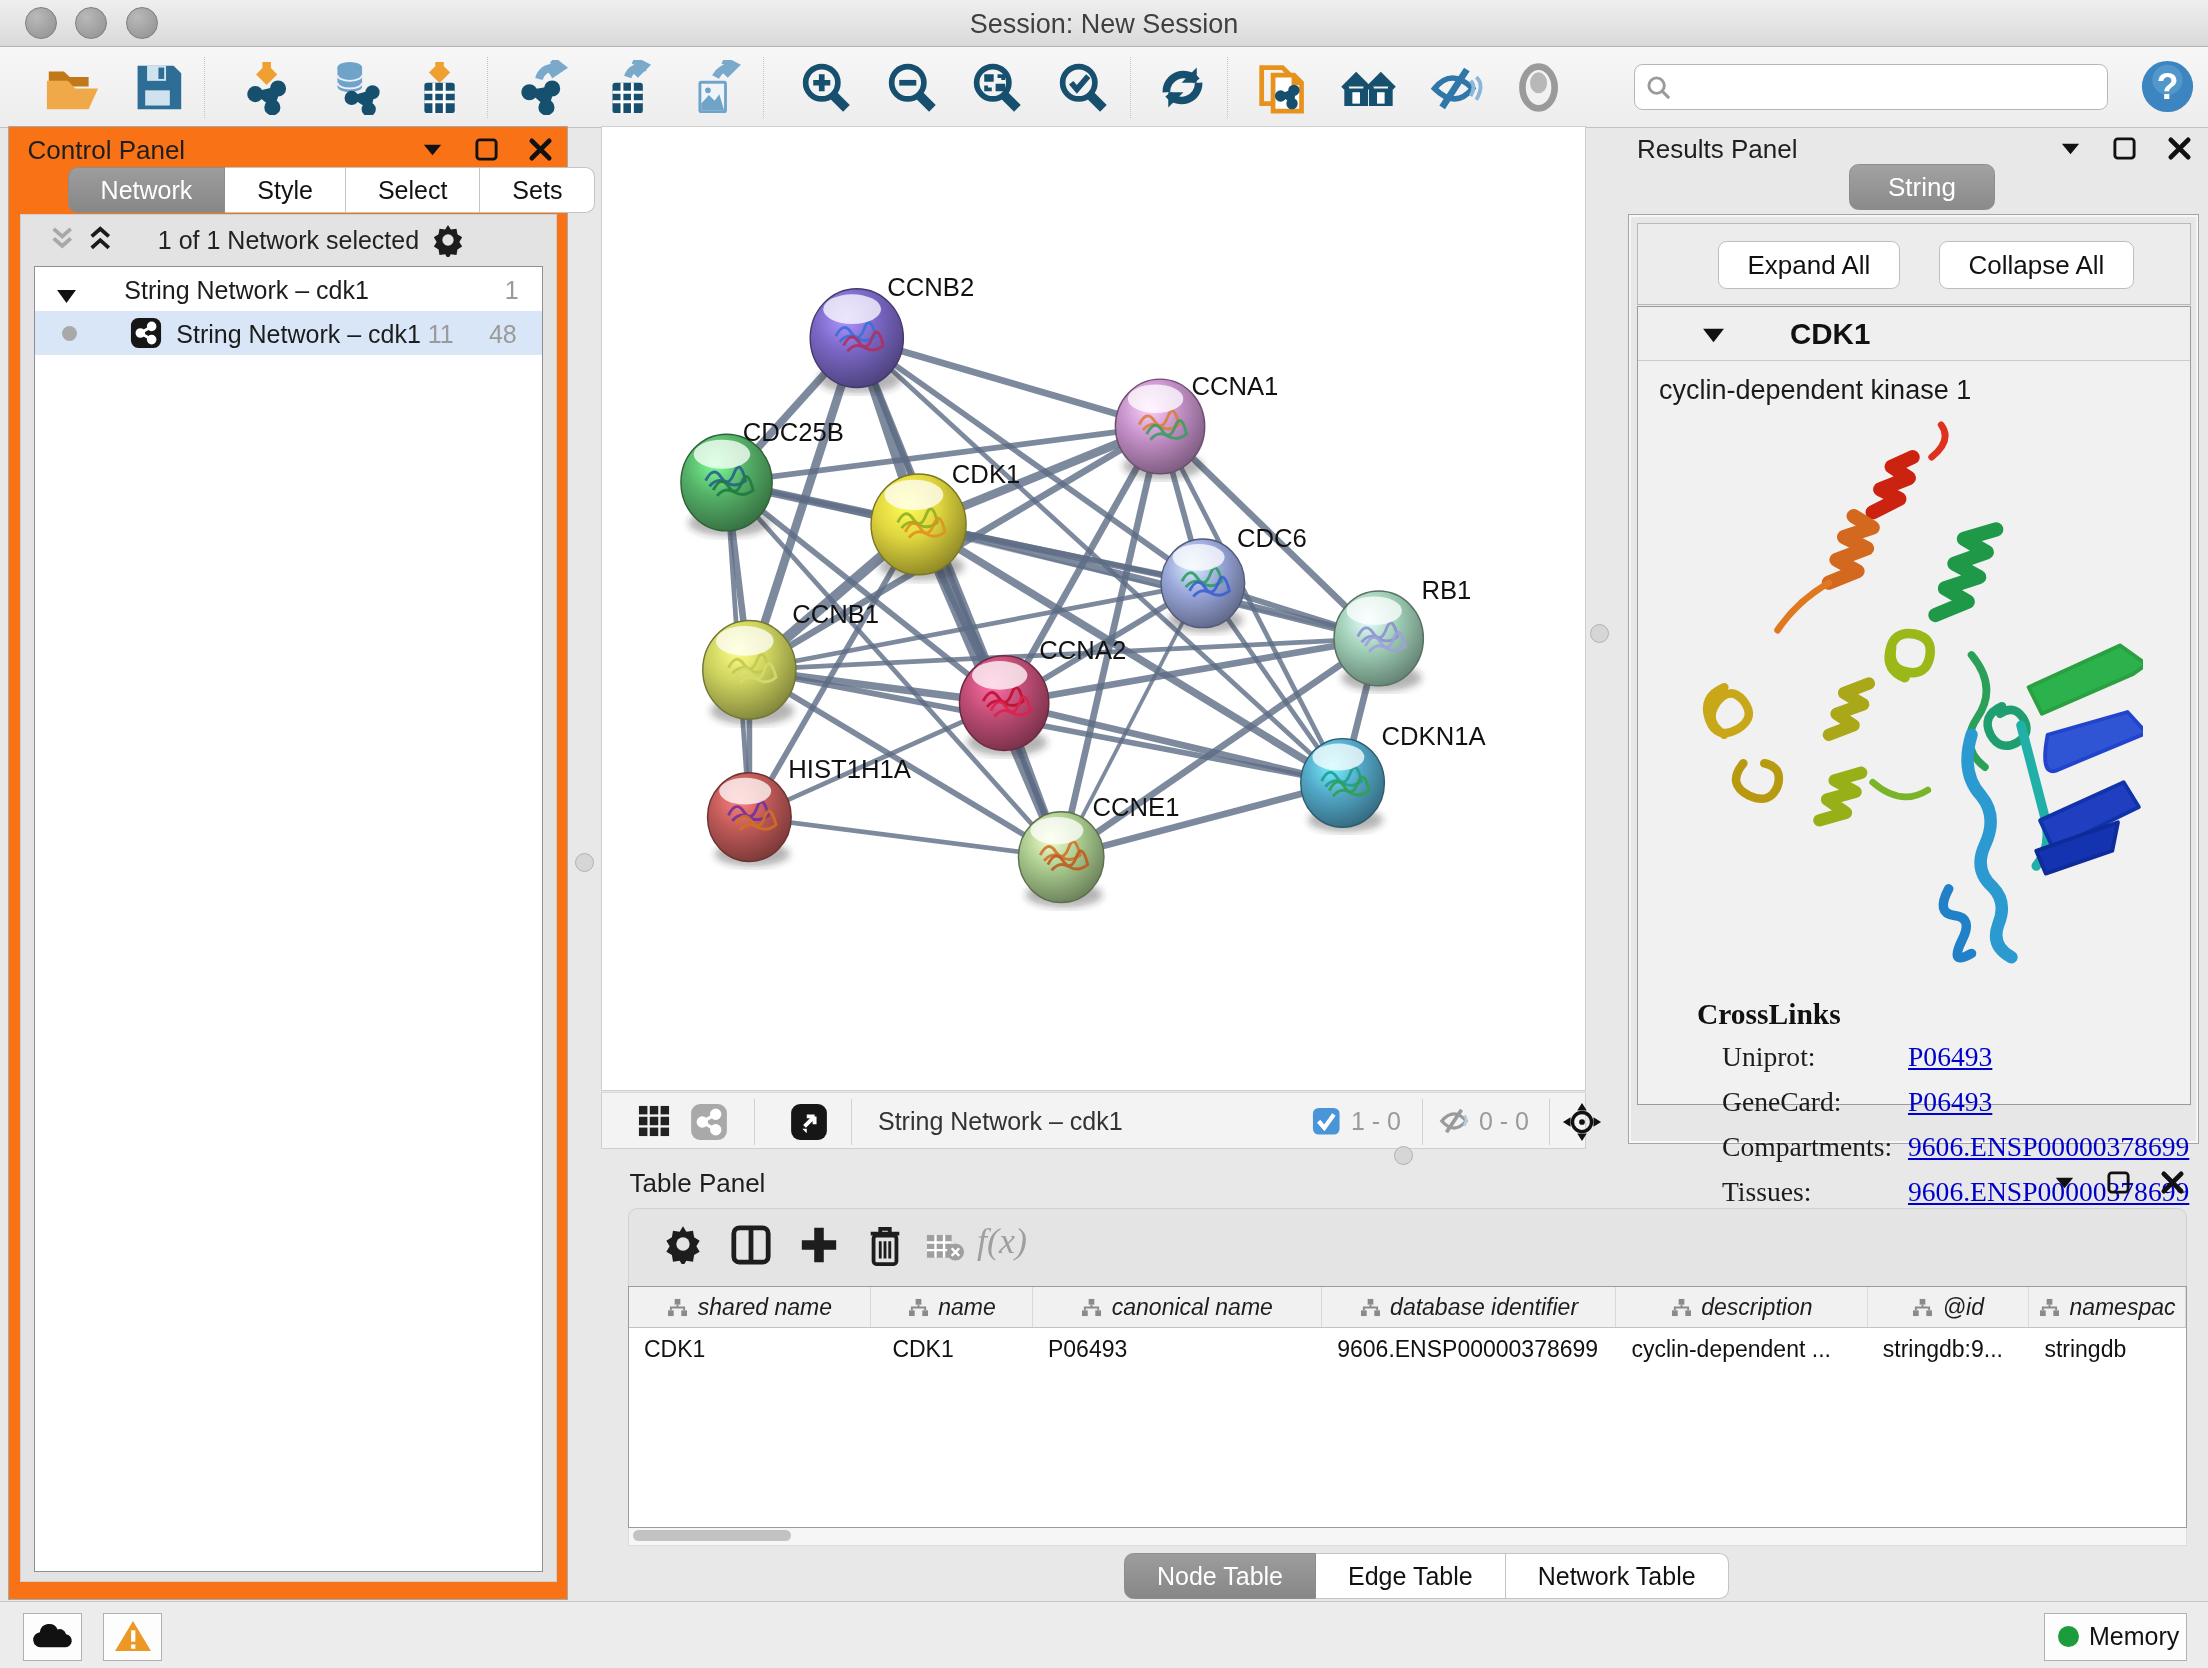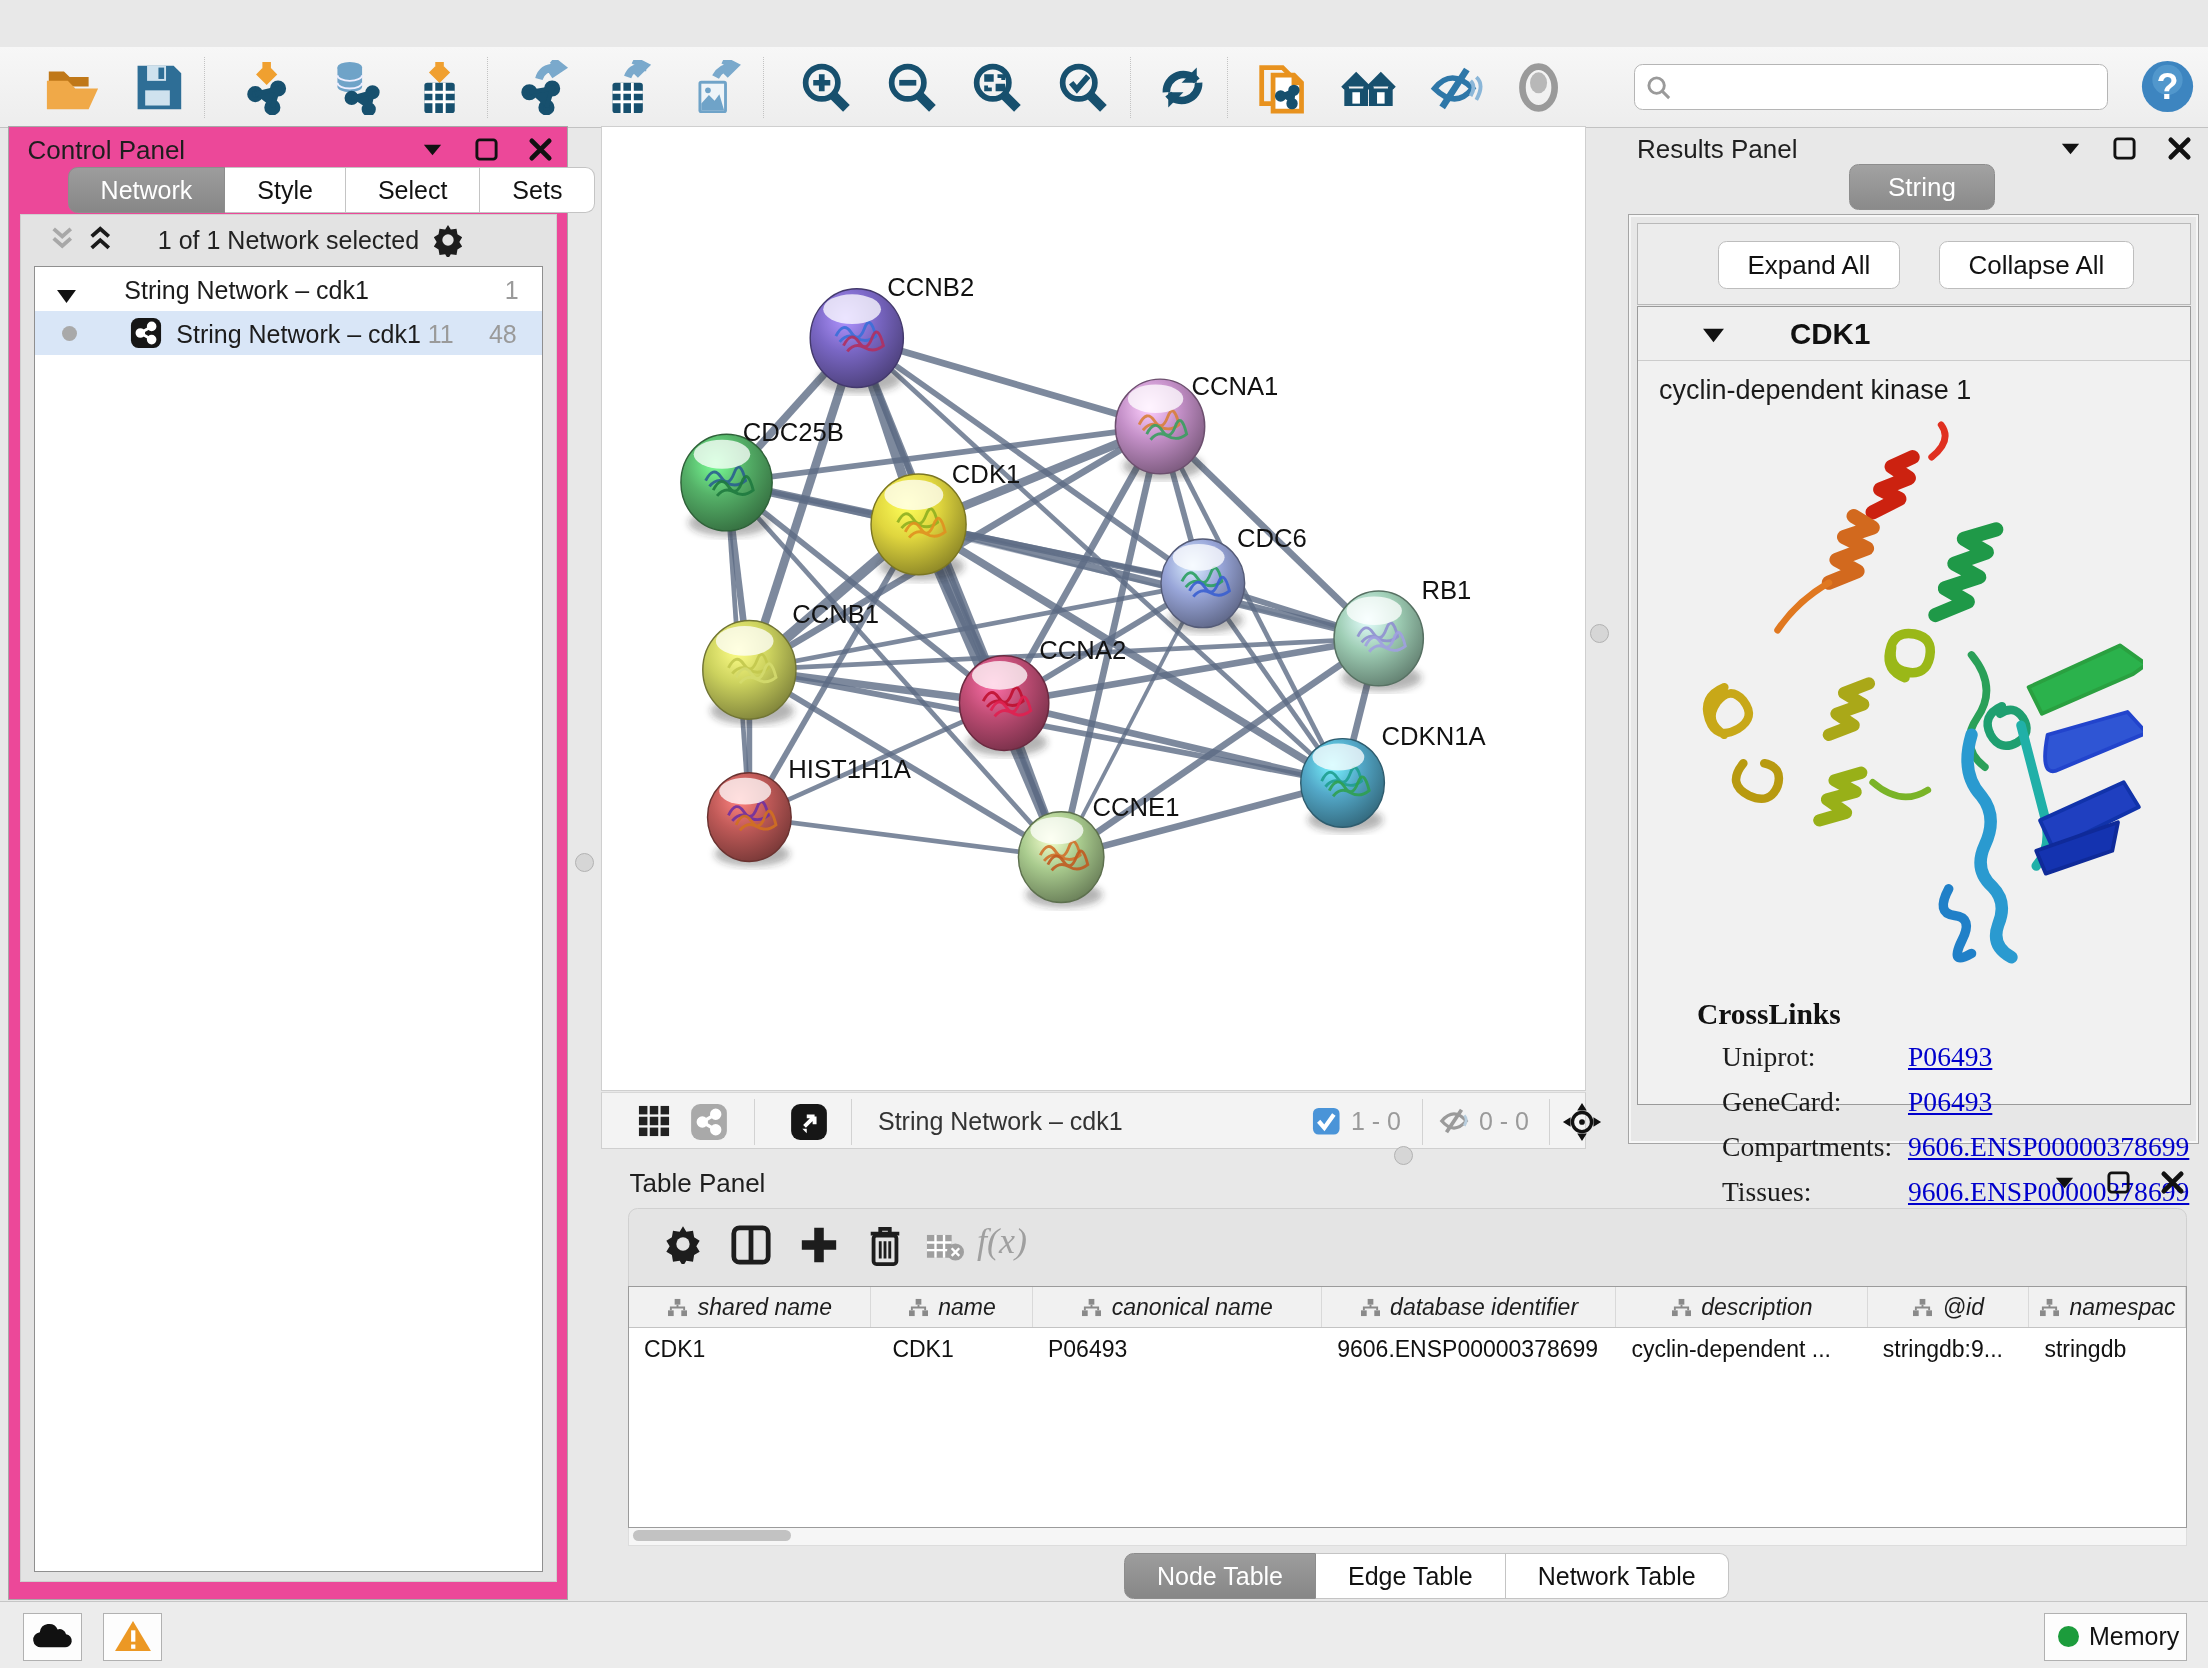--- a/index.html
+++ b/index.html
@@ -13,21 +13,21 @@
   #toolbar{left:0;top:47px;width:2208px;height:80px;background:linear-gradient(#f7f7f7,#ededed);border-bottom:1px solid #c2c2c2;}
   .tb-ico{position:absolute;top:13.3px;width:59px;height:55px;cursor:pointer;}
   .tb-sep{position:absolute;top:9.5px;width:0;height:61px;border-left:1.9px dotted #c3c3c3;}
   #search-box{position:absolute;left:1634px;top:17px;width:472px;height:44px;background:#fff;border:1px solid #b5b5b5;border-radius:8.6px;}
   #search-box svg{position:absolute;left:11.4px;top:9.5px;}
   #search-input{position:absolute;left:44px;top:3.8px;width:418px;height:34px;border:none;outline:none;font-size:23px;background:transparent;}
   
   .panel-title{font-size:26px;color:#1e1e1e;}
   .win-ctl{display:inline-block;cursor:pointer;margin-left:25px;}
   
-  #control-panel{left:7.6px;top:126px;width:560px;height:1474px;background:#ec4899;border:1px solid #a8a8a8;box-sizing:border-box;}
+  #control-panel{left:7.6px;top:126px;width:560px;height:1474px;background:#f97316;border:1px solid #a8a8a8;box-sizing:border-box;}
   #cp-header{position:absolute;left:19px;top:7.6px;right:13.3px;height:32px;}
   #cp-ctls{position:absolute;right:13.3px;top:9.5px;}
   #cp-tabs{position:absolute;left:59px;top:40px;height:46px;display:flex;}
   .seg-btn{height:44px;line-height:44px;padding:0 32px;font-size:25px;background:#fff;border:1px solid #c4c4c4;border-left:none;color:#111;cursor:pointer;}
   .seg-btn:first-child{border-left:1px solid #c4c4c4;border-radius:9.5px 0 0 9.5px;}
   .seg-btn:last-child{border-radius:0 9.5px 9.5px 0;}
   .seg-btn.active{background:linear-gradient(#9d9d9d,#878787);color:#fff;border-color:#8d8d8d;}
   #cp-inner{position:absolute;left:11.4px;top:87px;width:535px;height:1366px;background:#e3e3e3;border:1px solid #cfcfcf;border-radius:0;}
   #cp-selbar{position:absolute;left:0;top:0;width:100%;height:48px;}
   #cp-selbar .chev{position:absolute;top:9.5px;cursor:pointer;}
@@ -94,20 +94,26 @@
   #memory-btn{right:21px;width:141px;font-size:25px;color:#111;}
   #memory-dot{position:absolute;left:13.3px;top:12.4px;width:21px;height:21px;border-radius:50%;background:#1c9c3c;}
   #memory-label{position:absolute;left:44px;top:8.6px;}
   text{font-family:"Liberation Sans",sans-serif;}
 </style>
 </head>
 <body>
 
 <div id="app">
 
+  <div id="titlebar" class="abs">
+    <div class="tlight" style="left:25px"></div>
+    <div class="tlight" style="left:75px"></div>
+    <div class="tlight" style="left:126px"></div>
+    <div id="win-title">Session: New Session</div>
+  </div>
 
   <div id="toolbar" class="abs">
     <div class="tb-ico" style="left:43px">
       <svg width="59" height="55" viewBox="0 0 62 58">
           <path d="M6 12 h16 l6 6 h20 v10 H6z" fill="#c07818"></path>
           <path d="M4 22 h22 l8 8 h24 l-10 22 H4z" fill="#f0a948"></path>
         </svg>
     </div>
     <div class="tb-ico" style="left:128px">
       <svg width="59" height="55" viewBox="0 0 62 58">

